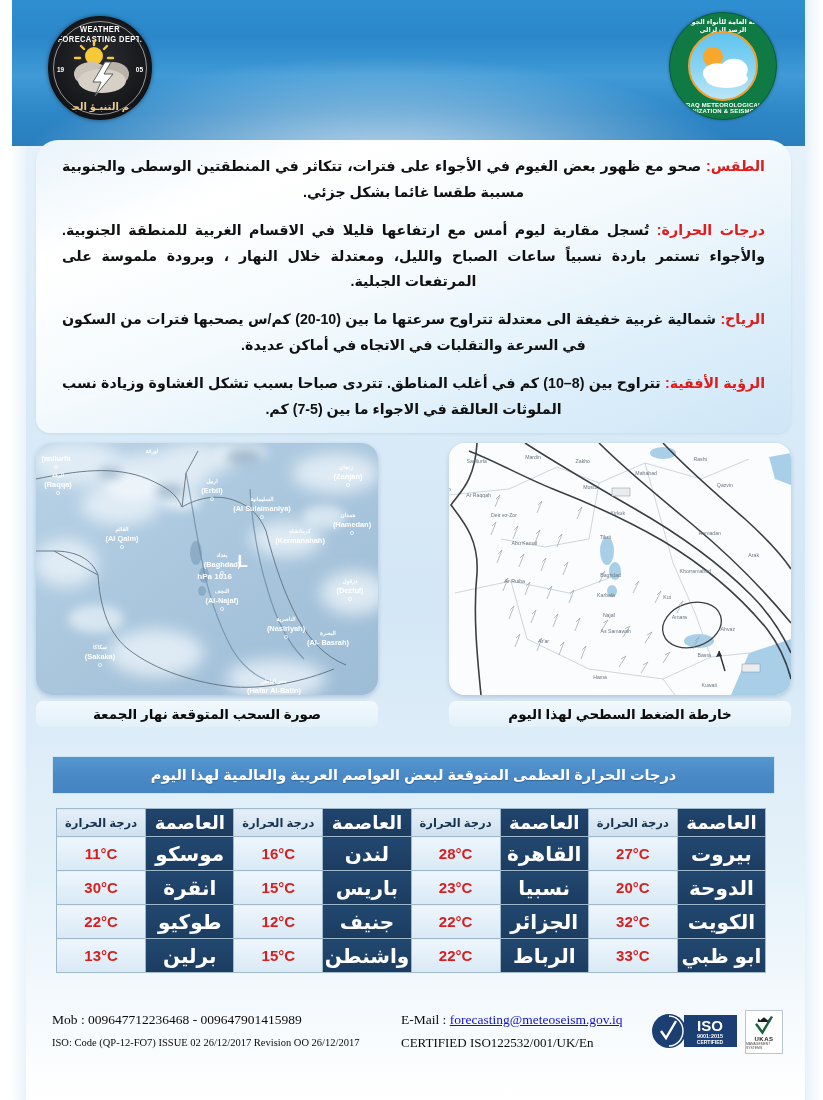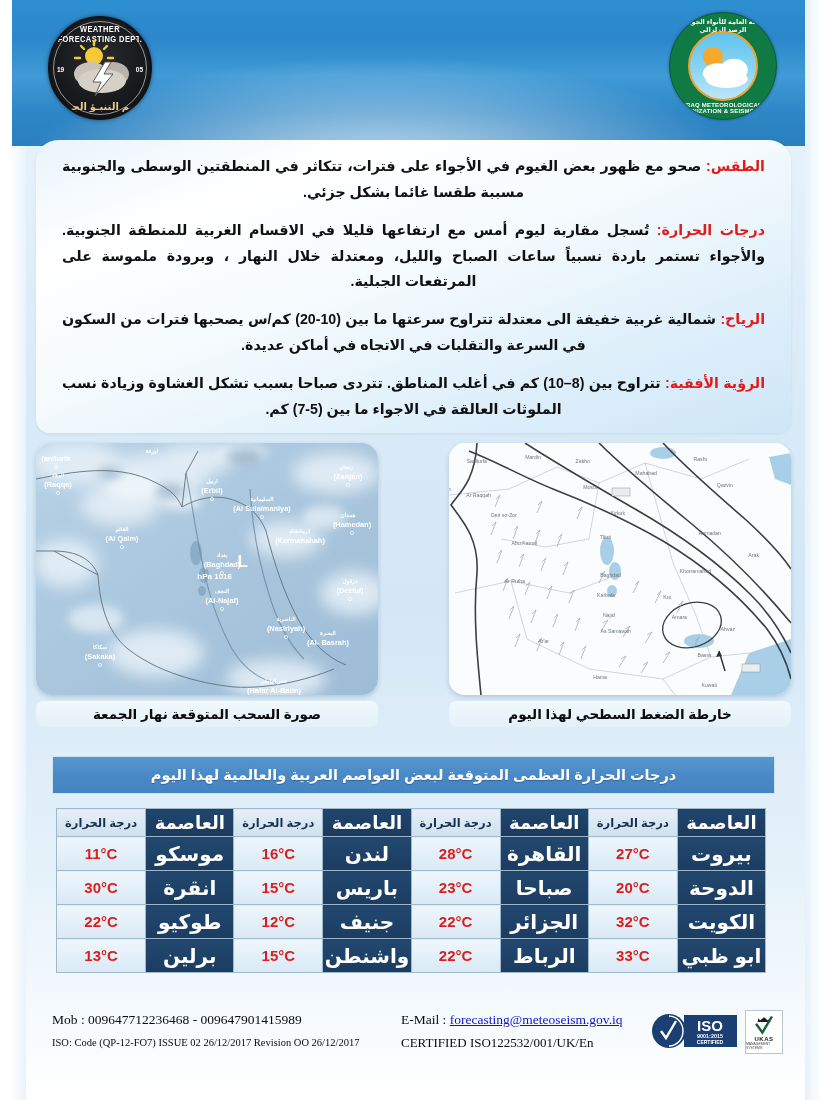--- a/index.html
+++ b/index.html
@@ -595,21 +595,21 @@
         <td class="cap">القاهرة</td>
         <td class="tmp">28°C</td>
         <td class="cap">لندن</td>
         <td class="tmp">16°C</td>
         <td class="cap">موسكو</td>
         <td class="tmp">11°C</td>
       </tr>
       <tr>
         <td class="cap">الدوحة</td>
         <td class="tmp">20°C</td>
-        <td class="cap">صباحا</td>
+        <td class="cap">نسبيا</td>
         <td class="tmp">23°C</td>
         <td class="cap">باريس</td>
         <td class="tmp">15°C</td>
         <td class="cap">انقرة</td>
         <td class="tmp">30°C</td>
       </tr>
       <tr>
         <td class="cap">الكويت</td>
         <td class="tmp">32°C</td>
         <td class="cap">الجزائر</td>

